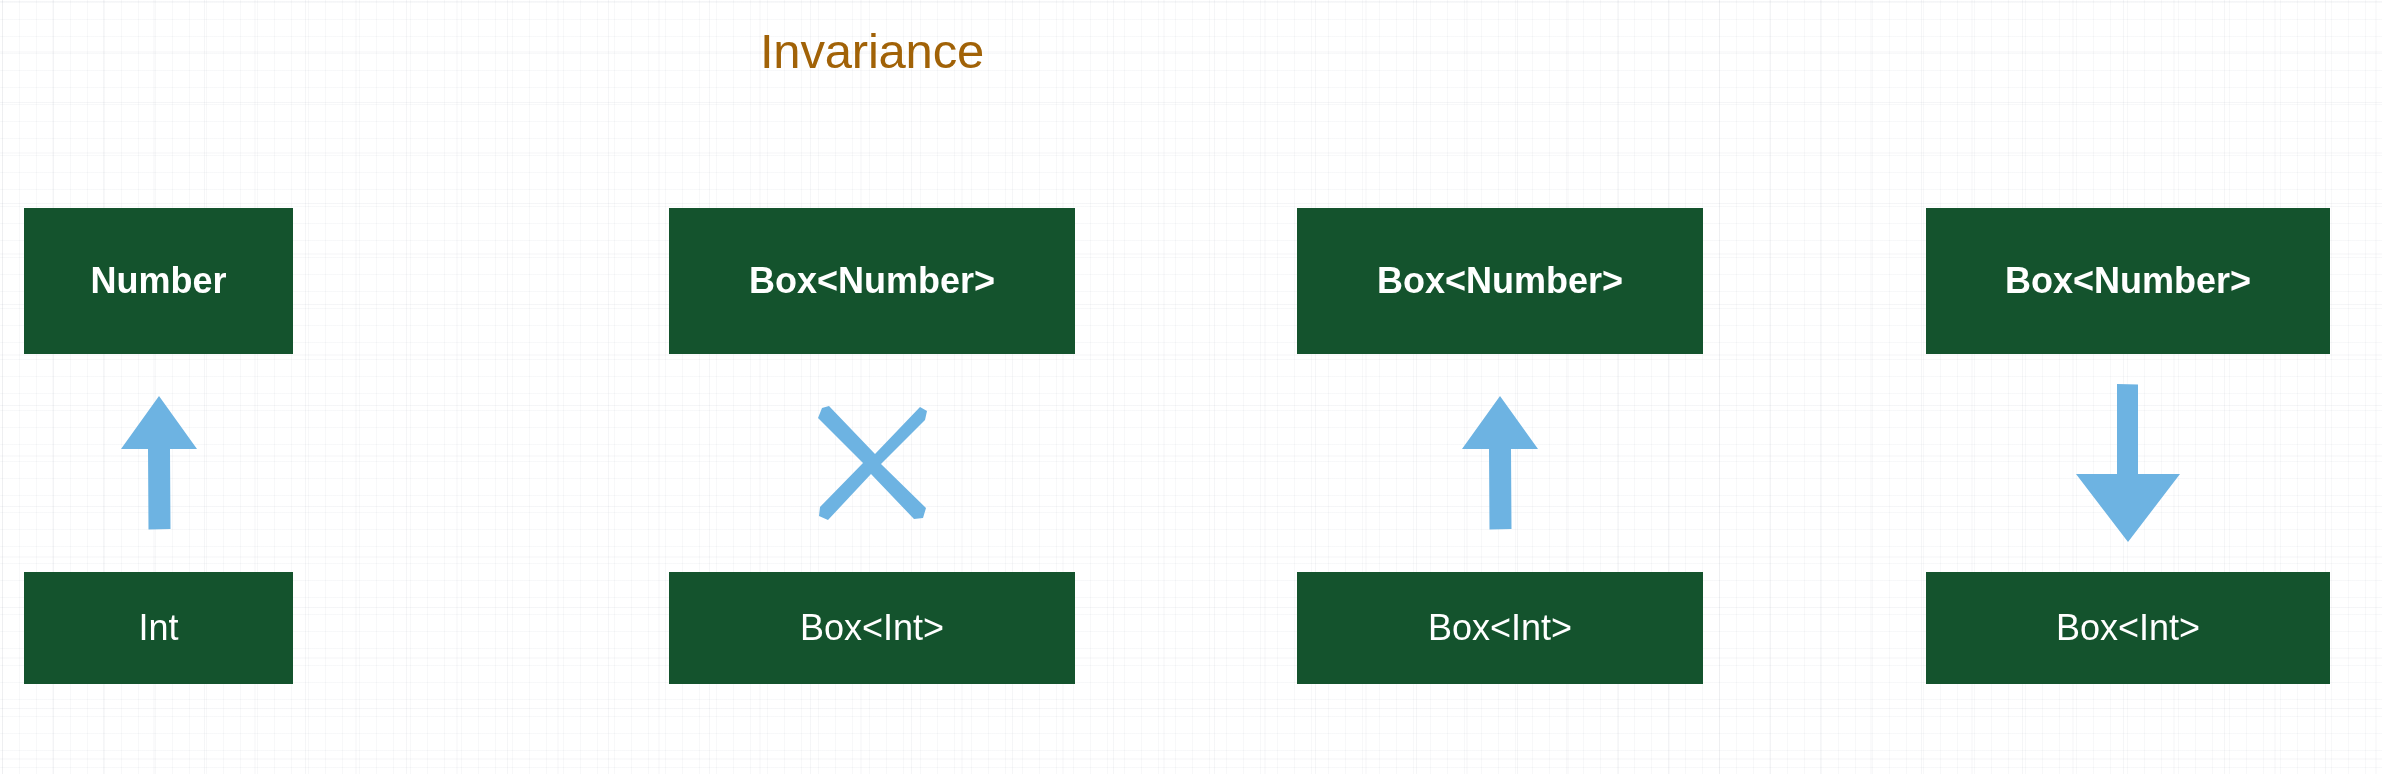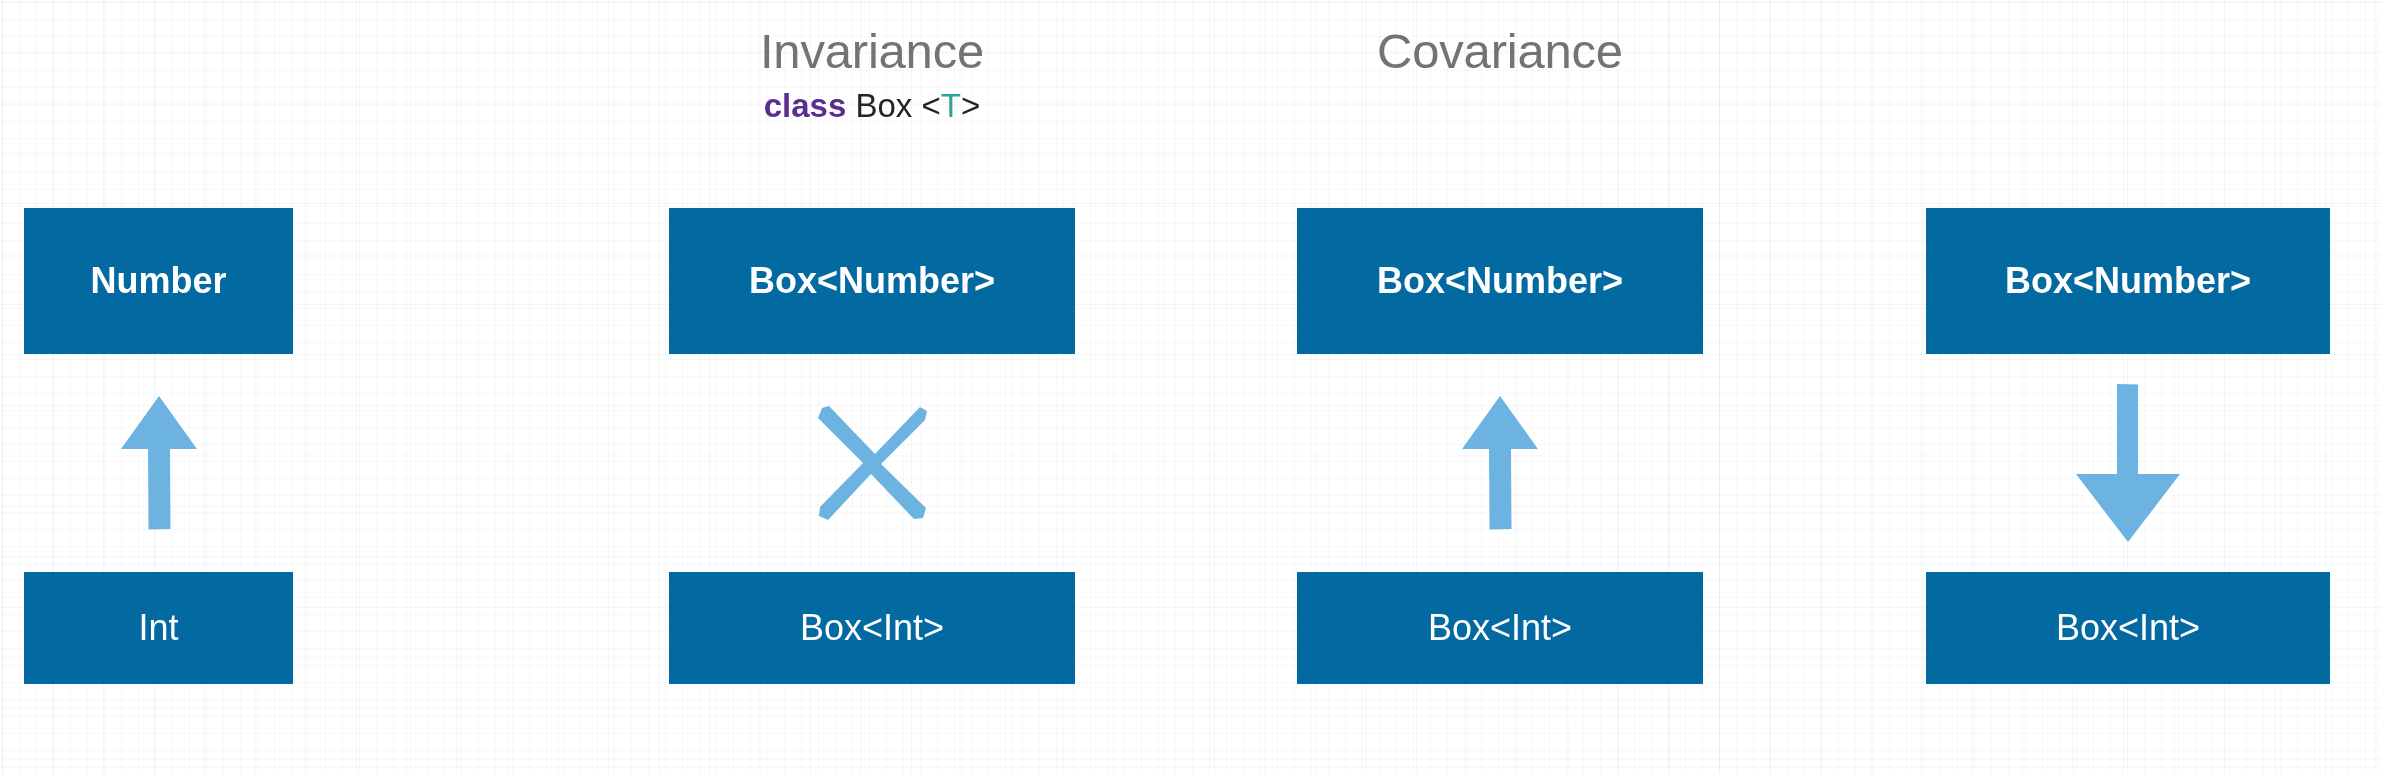--- a/index.html
+++ b/index.html
@@ -48,21 +48,21 @@
   
   .col-title {
     position: absolute;
     top: 26px;
     left: 0;
     width: 100%;
     text-align: center;
     font-size: 49px;
     font-weight: 400;
     letter-spacing: -0.2px;
-    color: #737373;
+    color: #a16207;
     line-height: 1.05;
     white-space: nowrap;
   }
   .col-signature {
     position: absolute;
     top: 88px;
     left: 0;
     width: 100%;
     text-align: center;
     font-size: 33px;
@@ -72,21 +72,21 @@
   }
   .kw-class { color: #5B2D90; font-weight: 700; }
   .kw-name  { color: #232323; font-weight: 400; }
   .kw-angle { color: #232323; font-weight: 400; }
   .kw-var   { color: #5B2D90; font-weight: 700; }
   .kw-T     { color: #2EA39A; font-weight: 400; }
 
   
   .type-box {
     position: absolute;
-    background: #0369a1;
+    background: #14532d;
     color: #ffffff;
     display: flex;
     align-items: center;
     justify-content: center;
     font-size: 36px;
     line-height: 1;
     letter-spacing: 0px;
     box-sizing: border-box;
   }
   .type-box.bold   { font-weight: 700; }
@@ -125,40 +125,36 @@
       </span>
     </div>
 
     <div class="type-box box-bottom normal" style="left:0px; width:269px;">Int</div>
   </div>
 
   <div class="column" style="left:669px; width:406px;">
 
     <div class="col-title">Invariance</div>
 
-    <div class="col-signature">
-      <span class="kw-class">class</span><span>&nbsp;</span><span class="kw-name">Box</span><span>&nbsp;</span><span class="kw-angle">&lt;</span><span class="kw-T">T</span><span class="kw-angle">&gt;</span>
-    </div>
 
     <div class="type-box box-top bold" style="left:0px; width:406px;">Box&lt;Number&gt;</div>
 
     <div class="relation" style="left:0px; width:406px;">
       <span>
         <svg width="118" height="118" viewBox="0 0 118 118" aria-hidden="true">
           <path d="M9 4 L16 2 L62 50 L107 3 L114 7 L112 16 L68 60 L113 104 L110 114 L101 115 L58 70 L15 116 L6 112 L7 103 L50 59 L5 14 Z" fill="#6DB3E2"></path>
         </svg>
       </span>
     </div>
 
     <div class="type-box box-bottom normal" style="left:0px; width:406px;">Box&lt;Int&gt;</div>
   </div>
 
   <div class="column" style="left:1297px; width:406px;">
 
-    <div class="col-title">Covariance</div>
 
 
     <div class="type-box box-top bold" style="left:0px; width:406px;">Box&lt;Number&gt;</div>
 
     <div class="relation" style="left:0px; width:406px;">
       <span>
         <svg width="78" height="136" viewBox="0 0 78 136" aria-hidden="true">
           <path d="M39 1 L77 54 L50 54 L50.5 134 L28.5 134.5 L28 54 L1 54 Z" fill="#6DB3E2"></path>
         </svg>
       </span>

